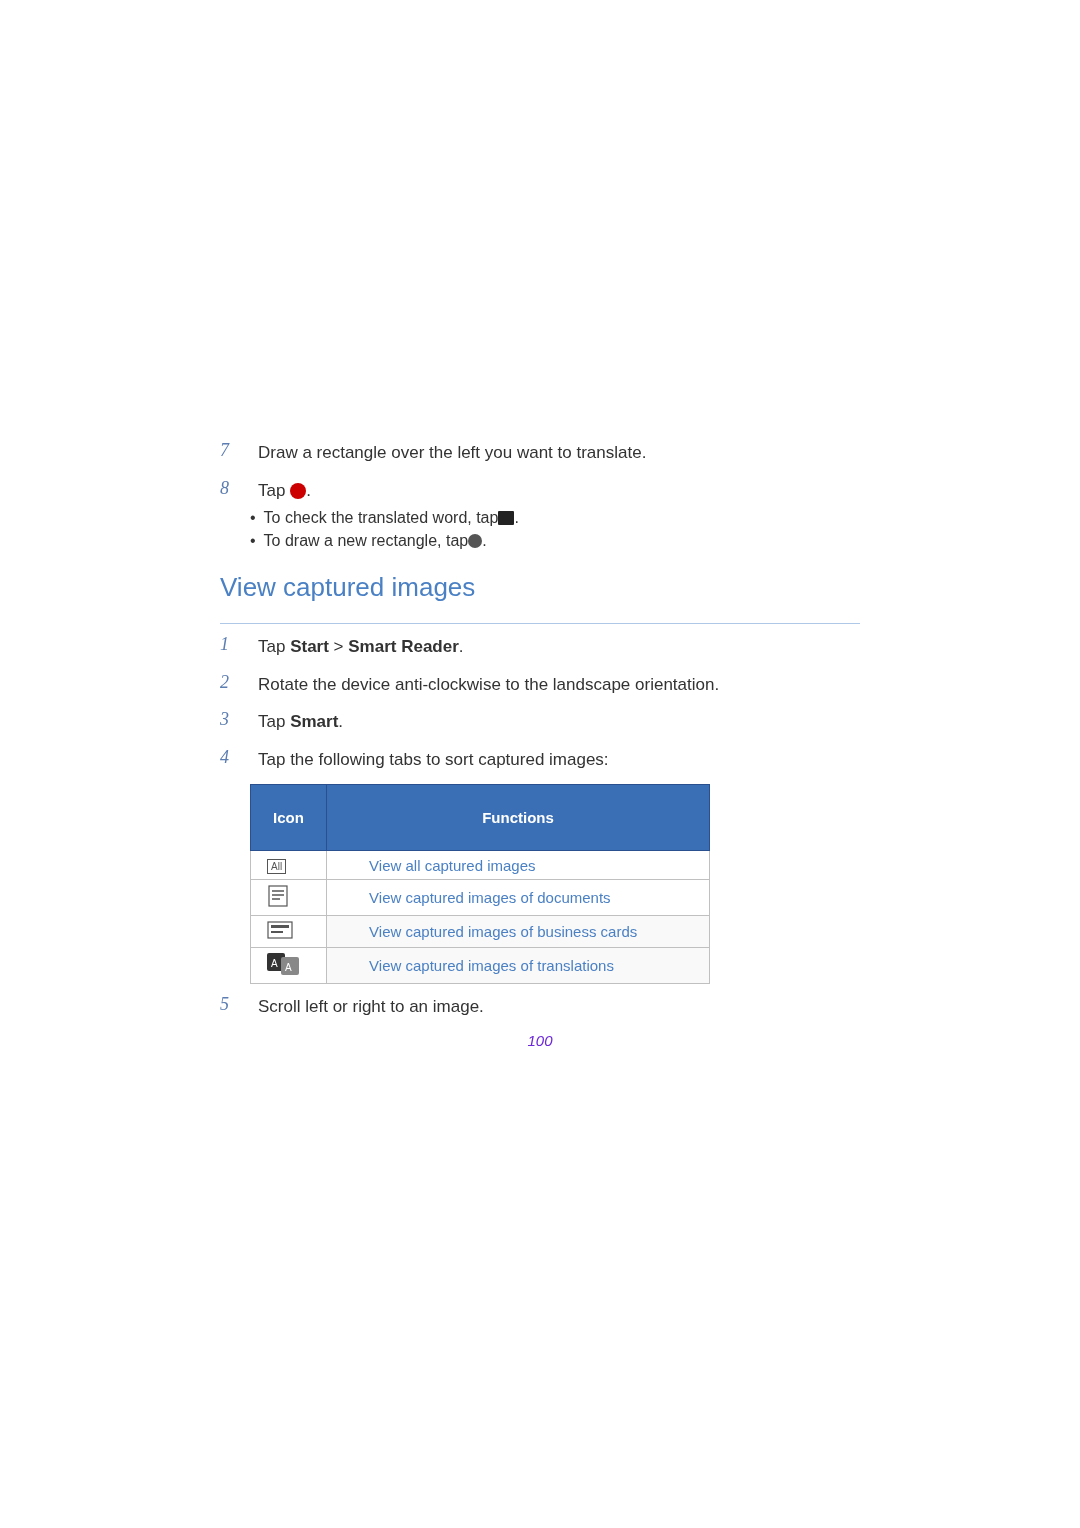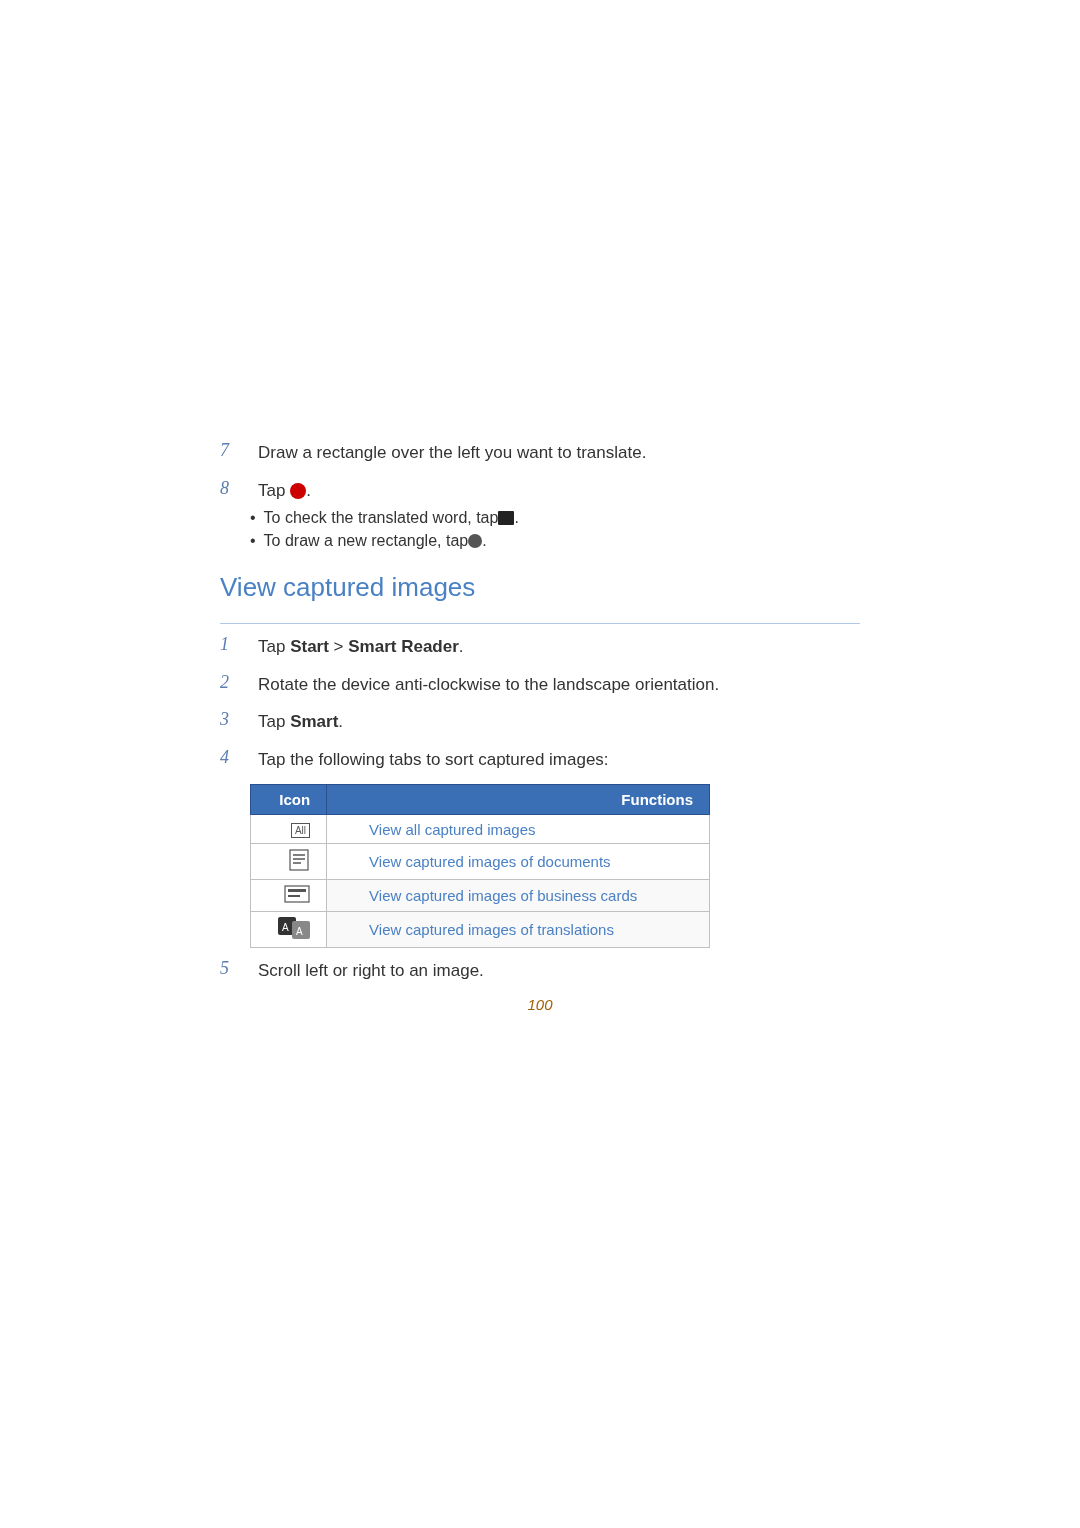--- a/index.html
+++ b/index.html
@@ -111,22 +111,22 @@
     }
 
     .table-header {
       background: #3a6fb5;
       color: white;
       font-size: 15px;
       font-weight: bold;
     }
 
     .table-header th {
-      padding: 6px 16px;
-      text-align: right;
+      padding: 24px 16px;
+      text-align: center;
       border: 1px solid #2a5090;
     }
 
     .table-row td {
       padding: 5px 16px;
       border: 1px solid #c0c0c0;
       border-top: none;
       font-size: 15px;
       vertical-align: middle;
     }
@@ -135,38 +135,38 @@
       border-top: none;
     }
 
     .func-link {
       color: #4a80c4;
       text-decoration: none;
       margin-left: 26px;
     }
 
     .icon-cell {
-      text-align: right;
+      text-align: left;
       background: #fff;
       min-width: 50px;
     }
 
     .icon-all {
       display: inline-block;
       border: 1px solid #555;
       font-size: 10px;
       padding: 1px 3px;
       color: #555;
       font-family: Arial;
     }
 
     .page-num {
       text-align: center;
       font-style: italic;
-      color: #a16207;
+      color: #6d28d9;
       font-size: 15px;
       margin-top: 10px;
     }
 
     .table-row-even {
       background: #f9f9f9;
     }
 
     .table-row-odd {
       background: #ffffff;

